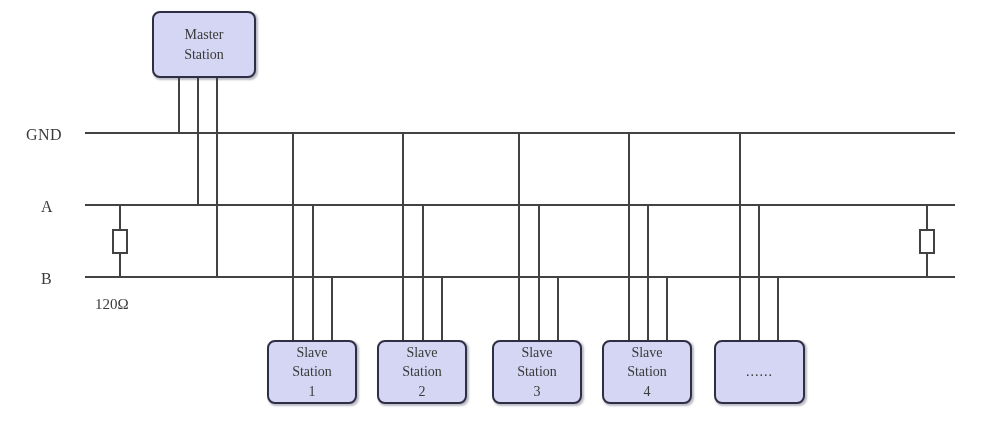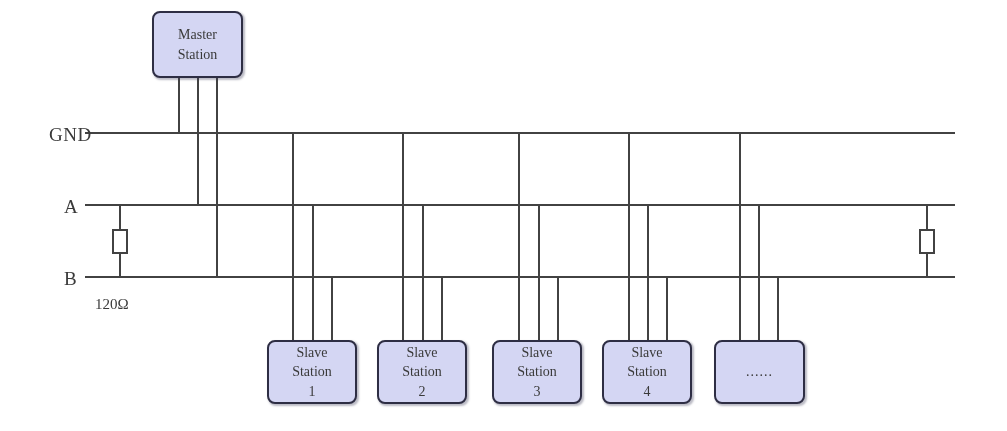--- a/index.html
+++ b/index.html
@@ -15,25 +15,24 @@
     background:#ffffff;
     font-family:"Liberation Serif","DejaVu Serif",serif;
     color:var(--text);
     overflow:hidden;
   }
   .wire{position:absolute;background:var(--wire);}
   .wire.h{height:2px;}
   .wire.v{width:2px;}
   .bus-label{
     position:absolute;
-    font-size:19px;
+    font-size:16px;
     line-height:15px;
     color:var(--text);
     letter-spacing:0.5px;
-    margin-left:23px;
   }
   .node-box{
     position:absolute;
     box-sizing:border-box;
     background:var(--box-fill);
     border:2px solid var(--box-border);
     border-radius:8px;
     box-shadow:1.5px 1.5px 2px rgba(60,60,90,0.35);
     display:flex;
     flex-direction:column;
@@ -74,21 +73,21 @@
   <div class="resistor" style="left:112px;top:229px"></div>
   <div class="ohm-label" style="left:95px;top:296px">120Ω</div>
 
   <div class="wire v" style="left:926px;top:204px;height:74px"></div>
   <div class="resistor" style="left:919px;top:229px"></div>
 
   <div class="wire v" style="left:178px;top:77px;height:57px"></div>
   <div class="wire v" style="left:197px;top:77px;height:129px"></div>
   <div class="wire v" style="left:216px;top:77px;height:201px"></div>
 
-  <div class="node-box" style="left:152px;top:11px;width:91px;height:67px">
+  <div class="node-box" style="left:152px;top:11px;width:104px;height:67px">
     <div>Master</div>
     <div>Station</div>
   </div>
 
   <div class="wire v" style="left:292px;top:133px;height:208px"></div>
   <div class="wire v" style="left:312px;top:205px;height:136px"></div>
   <div class="wire v" style="left:331px;top:277px;height:64px"></div>
 
   <div class="wire v" style="left:402px;top:133px;height:208px"></div>
   <div class="wire v" style="left:422px;top:205px;height:136px"></div>

